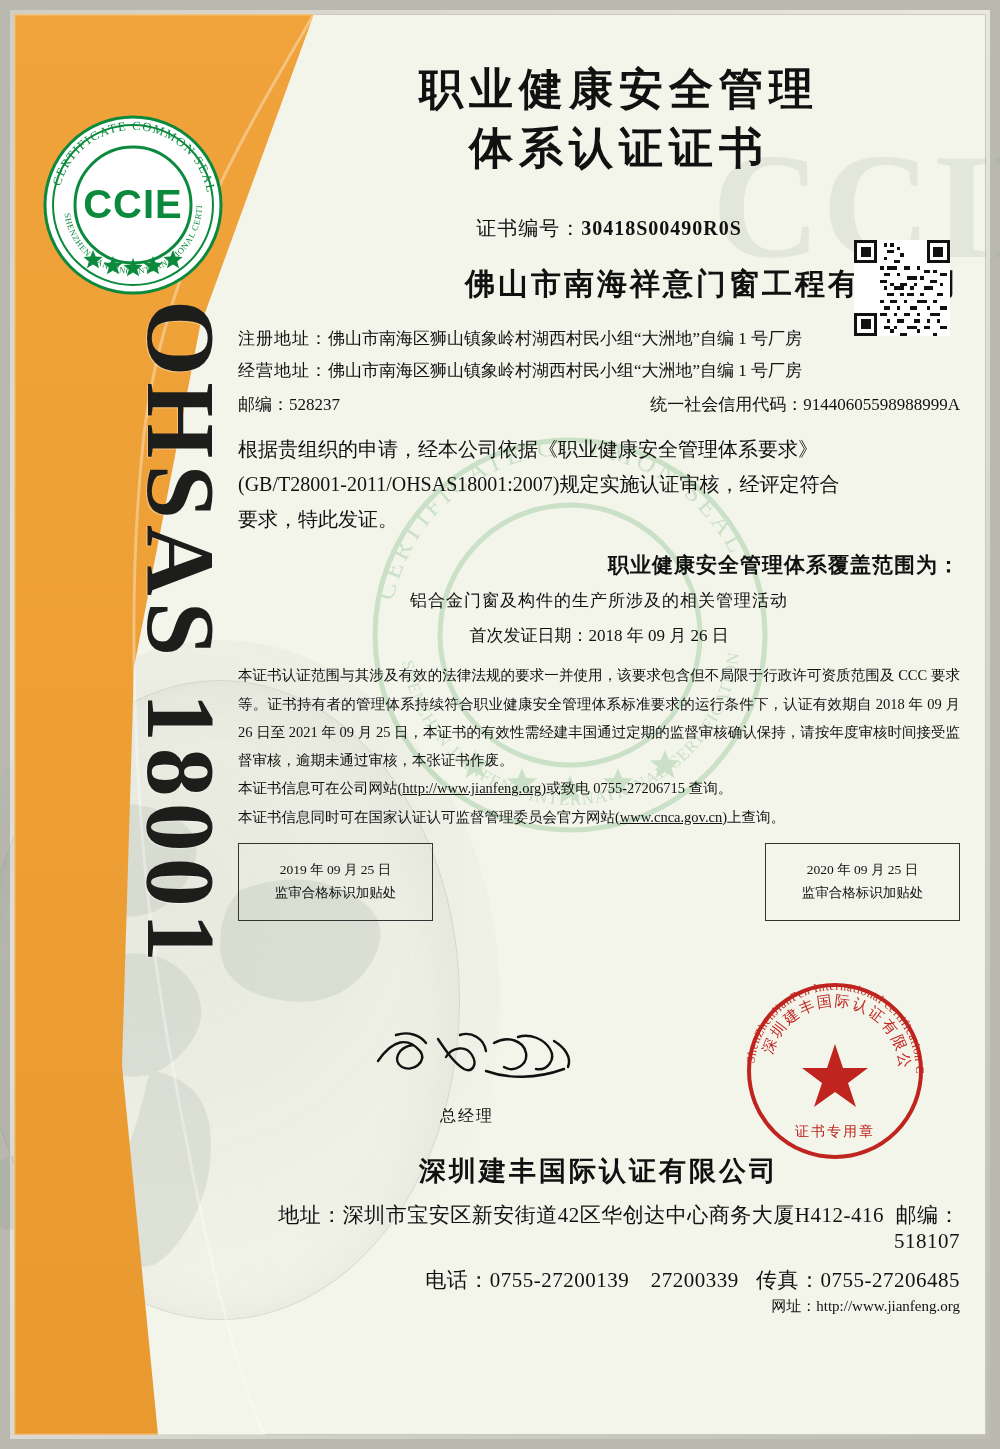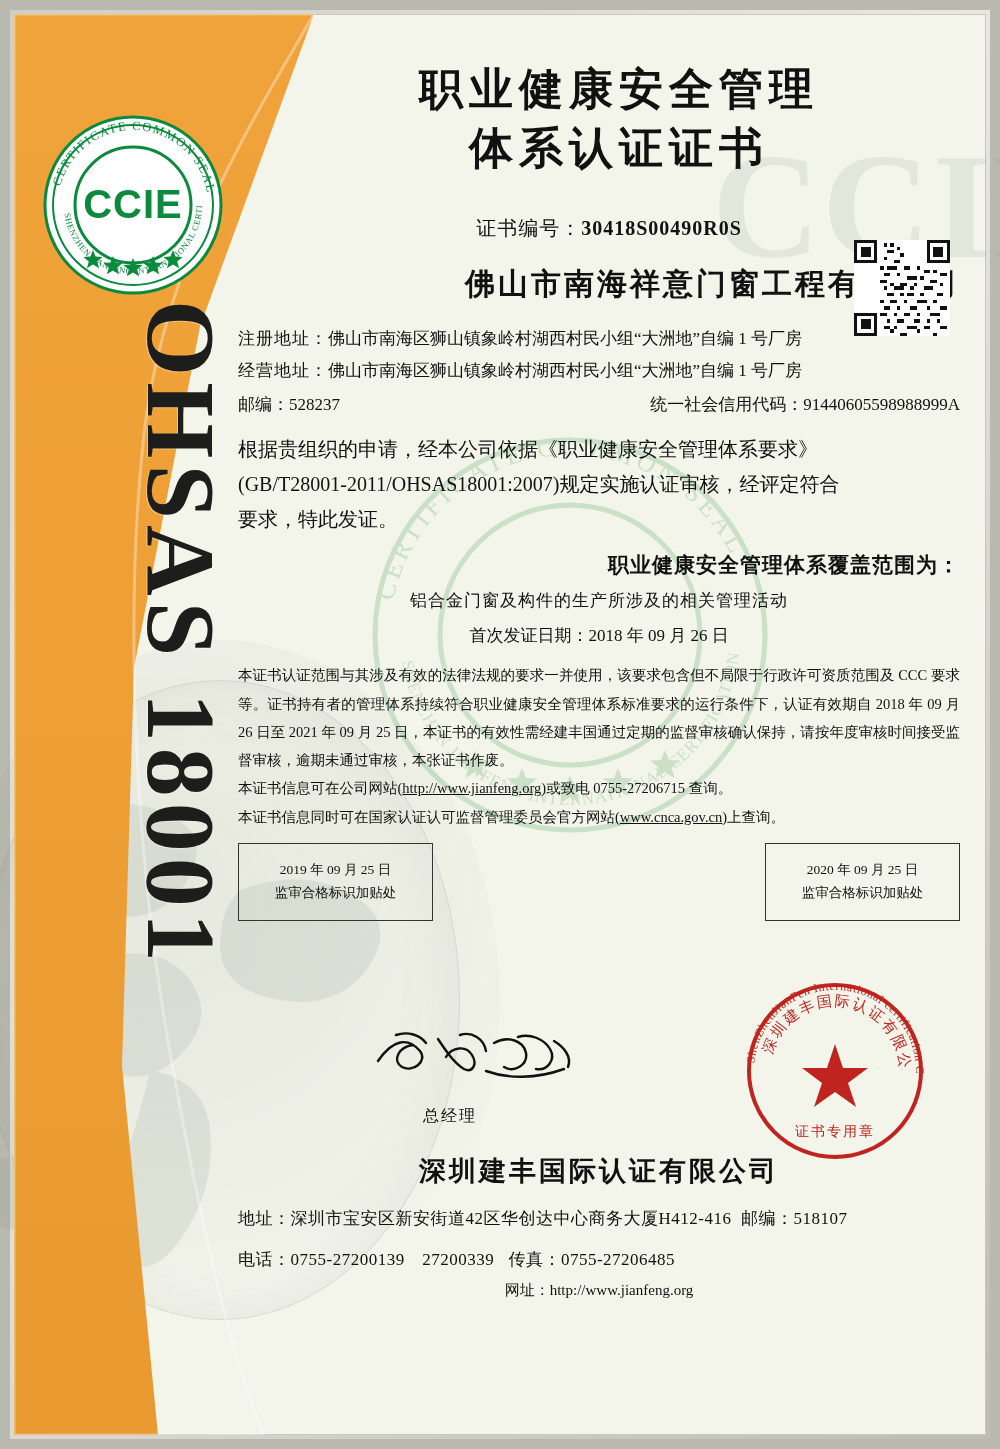--- a/index.html
+++ b/index.html
@@ -150,36 +150,36 @@
   .stamp-box{
     width:185px;border:1px solid #333;padding:15px 4px;text-align:center;
     font-size:13.5px;line-height:1.7;font-family:"Liberation Serif", serif;color:#111;
   }
   .sig-area{position:relative;height:240px;}
   .signature{
     position:absolute;left:130px;top:100px;width:220px;height:70px;
     font-family:"Liberation Serif", serif;
   }
   .sig-label{
-    position:absolute;left:185px;top:185px;font-size:16px;color:#111;
+    position:absolute;left:202px;top:185px;font-size:16px;color:#111;
     font-family:"Liberation Serif", serif;letter-spacing:2px;
   }
   .red-stamp{
     position:absolute;right:30px;top:55px;width:190px;height:190px;
   }
   .issuer{
     text-align:center;font-size:27px;font-weight:bold;letter-spacing:3px;
     color:#111;font-family:"Liberation Serif", serif;margin-top:-8px;
   }
   .issuer-line{
-    text-align:left;font-size:17px;color:#111;margin-top:18px;
+    text-align:right;font-size:21px;color:#111;margin-top:12px;
     font-family:"Liberation Serif", serif;letter-spacing:.5px;
   }
   .issuer-web{
-    text-align:center;font-size:15px;color:#111;margin-top:10px;
+    text-align:right;font-size:15px;color:#111;margin-top:3px;
     font-family:"Liberation Serif", serif;
   }
 </style>
 </head>
 <body>
 
 <div class="cert">
   <div class="frame-outer"></div>
   <div class="frame-inner"></div>
 

